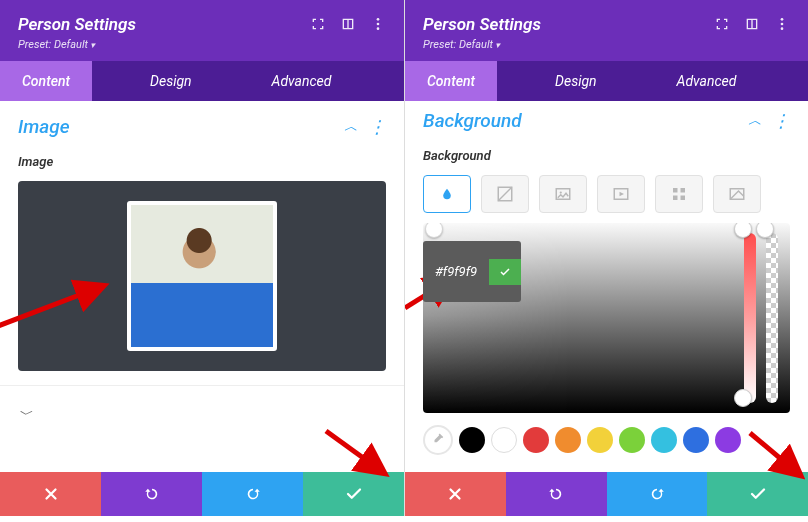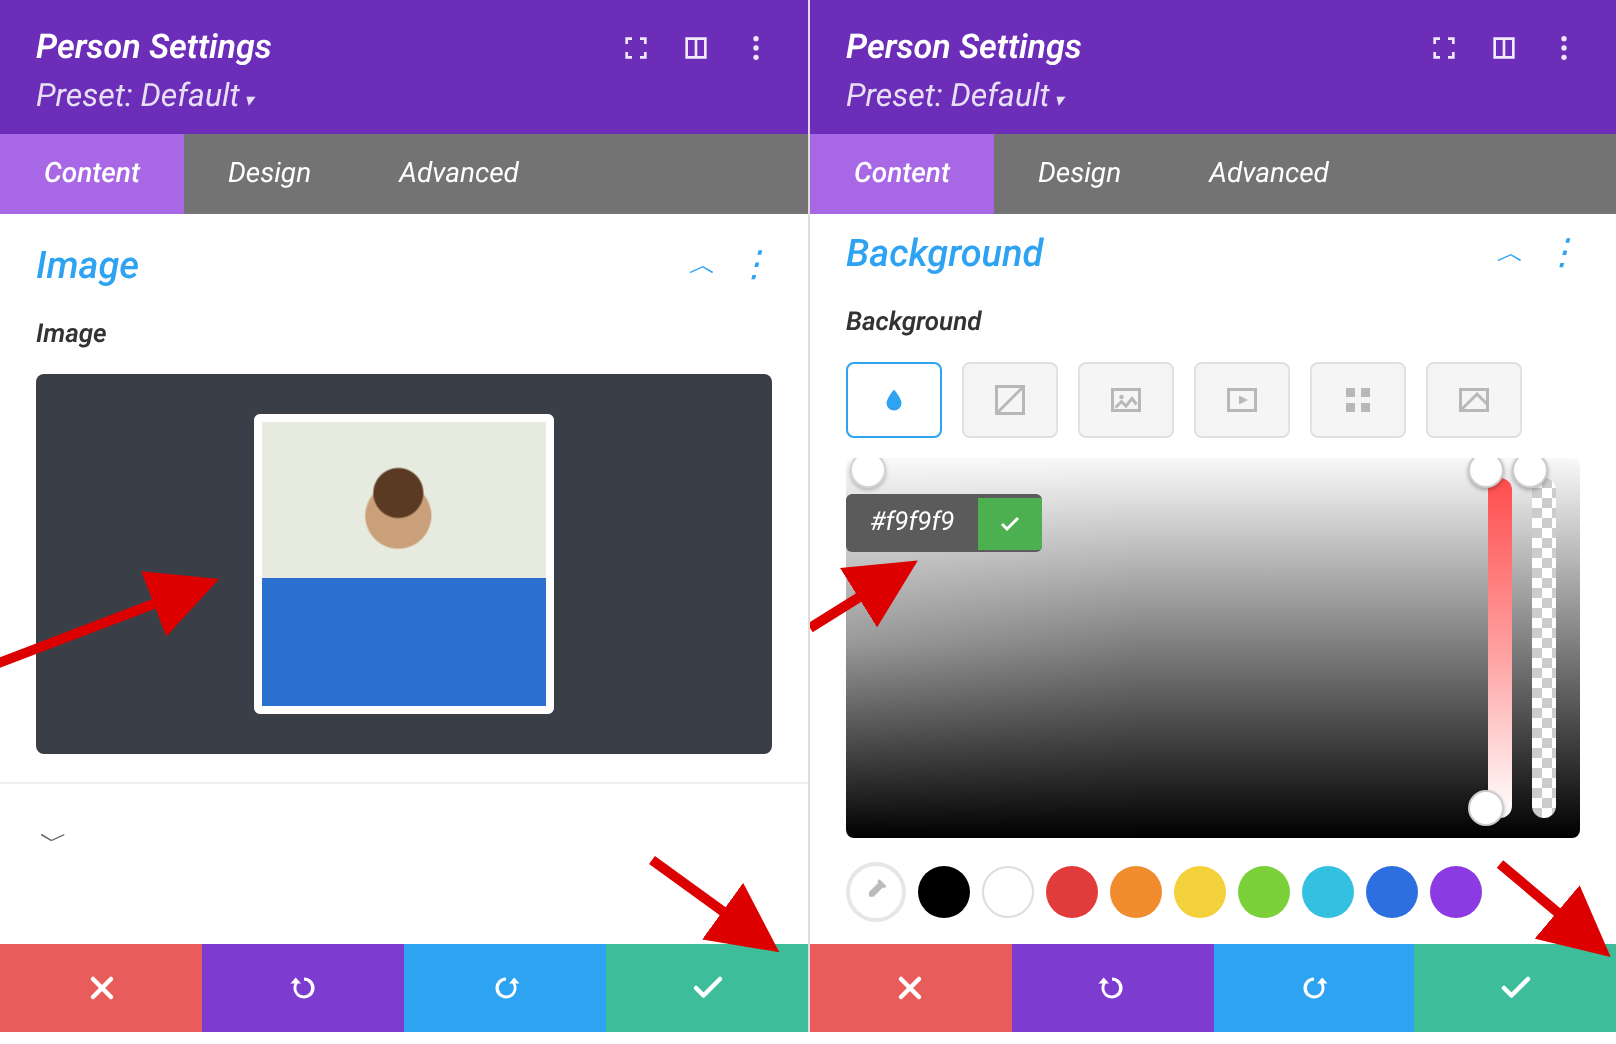--- a/index.html
+++ b/index.html
@@ -4,26 +4,26 @@
 <style>
   * { box-sizing: border-box; margin: 0; padding: 0; }
   body { font-family: -apple-system, BlinkMacSystemFont, "Segoe UI", Roboto, sans-serif; font-size: 14px; background: #fff; }
   .wrap { display: flex; width: 808px; height: 522px; }
   .panel { width: 404px; height: 516px; display: flex; flex-direction: column; border-left: 1px solid #ddd; position: relative; overflow: hidden; font-style: italic; }
   .panel:first-child { border-left: none; }
 
   .header { background: #6c2eb9; color: #fff; padding: 14px 18px 10px 18px; display: flex; align-items: flex-start; }
   .header-main { flex: 1; }
   .header-title { font-size: 17px; font-weight: 600; }
-  .header-preset { font-size: 16px; opacity: 0.85; margin-top: 4px; }
+  .header-preset { font-size: 11px; opacity: 0.85; margin-top: 4px; }
   .header-preset::after { content: " ▾"; font-size: 9px; }
   .header-icons { display: flex; align-items: center; gap: 14px; margin-top: 2px; }
   .header-icons svg { width: 16px; height: 16px; fill: #fff; opacity: 0.9; }
 
-  .tabs { background: #737373; display: flex; }
+  .tabs { background: #4c1d95; display: flex; gap: 36px; }
   .tab { flex: none; padding: 12px 22px; color: #fff; font-size: 14px; cursor: pointer; }
   .tab.active { background: #a868e6; font-weight: 500; }
 
   .content { flex: 1; overflow-y: auto; background: #fff; position: relative; }
 
   .section-head { display: flex; align-items: center; padding: 14px 18px 10px 18px; }
   .section-title { flex: 1; font-size: 19px; font-weight: 500; color: #2ea3f2; }
   .section-title.gray { color: #6d6d6d; }
   .section-head .chev { color: #2ea3f2; font-size: 14px; margin-right: 10px; }
   .section-head .chev.gray { color: #6d6d6d; }
@@ -44,21 +44,21 @@
 
   
   .bg-tabs { display: flex; gap: 10px; padding: 6px 18px 10px 18px; }
   .bg-tab { width: 48px; height: 38px; border: 1px solid #e1e1e1; background: #f5f5f5; border-radius: 4px; display: flex; align-items: center; justify-content: center; cursor: pointer; }
   .bg-tab.active { background: #fff; border-color: #2ea3f2; }
   .bg-tab svg { width: 18px; height: 18px; opacity: 0.55; }
   .bg-tab.active svg { opacity: 1; }
 
   .picker-area { margin: 0 18px 8px 18px; position: relative; }
   .hex-pill { position: absolute; top: 18px; left: 0; display: flex; align-items: center; background: #5b5b5b; border-radius: 3px; overflow: hidden; z-index: 2; }
-  .hex-pill .hex { color: #fff; font-size: 13px; padding: 7px 12px; }
+  .hex-pill .hex { color: #fff; font-size: 13px; padding: 23px 12px; }
   .hex-pill .ok { background: #4caf50; padding: 7px 10px; display: flex; align-items: center; }
   .hex-pill .ok svg { width: 12px; height: 12px; fill: #fff; }
 
   .picker { position: relative; height: 190px; border-radius: 4px; overflow: hidden;
     background: linear-gradient(to bottom, #f9f9f9 0%, #000 100%); }
   .picker::after { content: ""; position: absolute; inset: 0;
     background: linear-gradient(to right, #fff 0%, transparent 40%); mix-blend-mode: overlay; opacity: 0.2; }
   .hue { position: absolute; right: 34px; top: 10px; bottom: 10px; width: 12px; border-radius: 6px;
     background: linear-gradient(#ff4d4d, #ff9e9e, #fff); }
   .alpha { position: absolute; right: 12px; top: 10px; bottom: 10px; width: 12px; border-radius: 6px;

